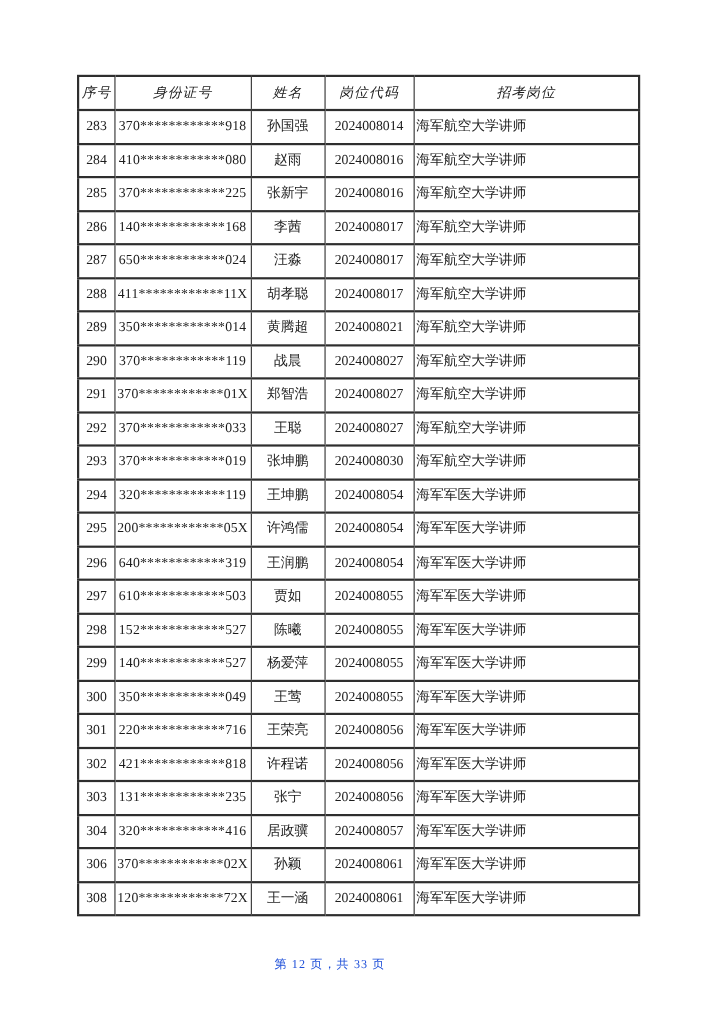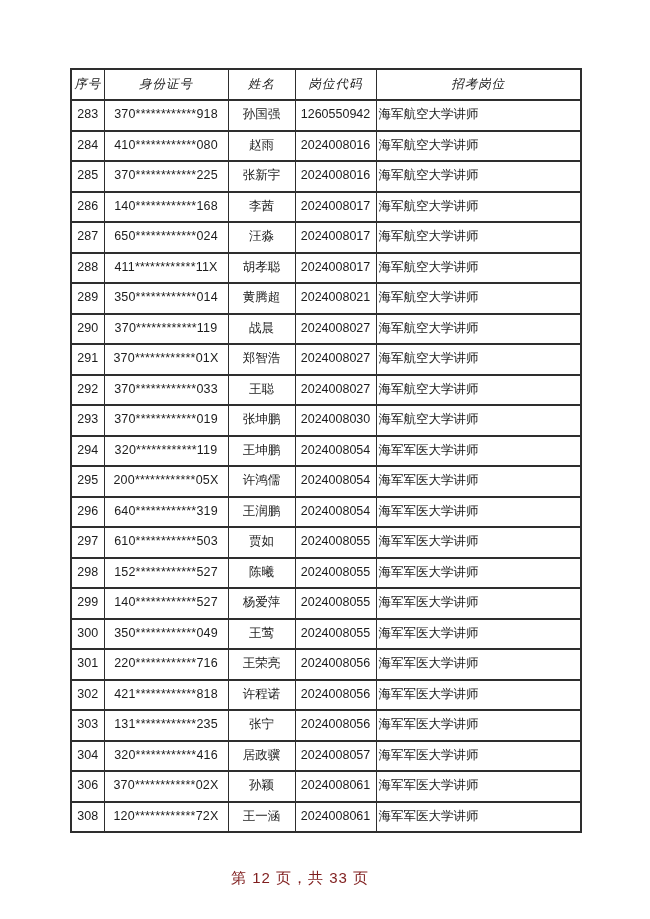--- a/index.html
+++ b/index.html
@@ -5,21 +5,21 @@
   html, body {
     margin: 0;
     padding: 0;
     background: #ffffff;
   }
   .page {
     position: relative;
     width: 600px;
     height: 919px;
     background: #ffffff;
-    font-family: Liberation Sans, sans-serif;
+    font-family: Liberation Serif, serif;
     color: #1c1c1c;
     overflow: hidden;
   }
   table.roster {
     position: absolute;
     left: 70px;
     top: 68px;
     width: 510px;
     border-collapse: collapse;
     table-layout: fixed;
@@ -53,22 +53,22 @@
     text-align: left;
     padding-left: 2px;
     border-radius: 10px;
   }
   .footer {
     position: absolute;
     left: 0;
     top: 869px;
     width: 100%;
     text-align: center;
-    font-size: 15px;
-    color: #7f1d1d;
+    font-size: 11px;
+    color: #1d4ed8;
     letter-spacing: 1px;
   }
 </style>
 </head>
 <body>
 
 <div class="page">
 
   <table class="roster">
     <colgroup>
@@ -85,21 +85,21 @@
         <th>姓名</th>
         <th>岗位代码</th>
         <th>招考岗位</th>
       </tr>
     </thead>
     <tbody id="table-body">
         <tr>
           <td class="col-serial">283</td>
           <td class="col-id">370************918</td>
           <td class="col-name">孙国强</td>
-          <td class="col-code">1260550942</td>
+          <td class="col-code">2024008014</td>
           <td class="col-post">海军航空大学讲师</td>
         </tr>
         <tr>
           <td class="col-serial">284</td>
           <td class="col-id">410************080</td>
           <td class="col-name">赵雨</td>
           <td class="col-code">2024008016</td>
           <td class="col-post">海军航空大学讲师</td>
         </tr>
         <tr>

